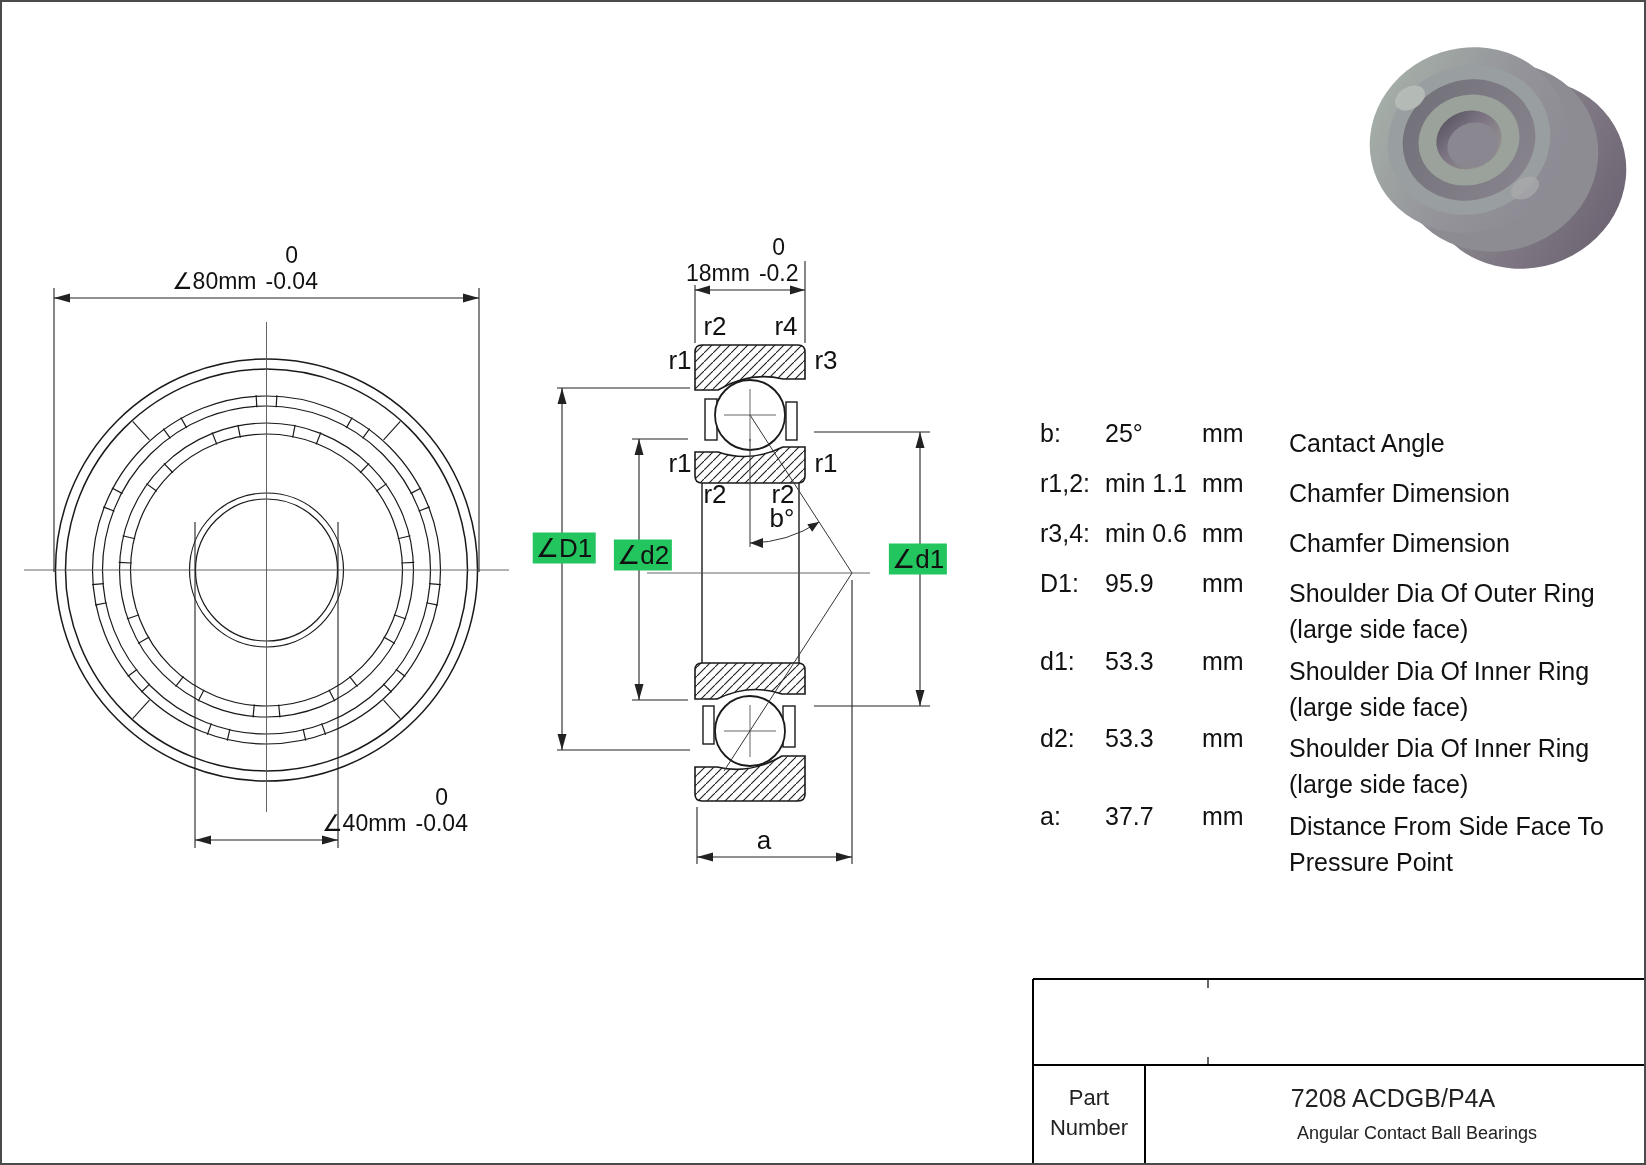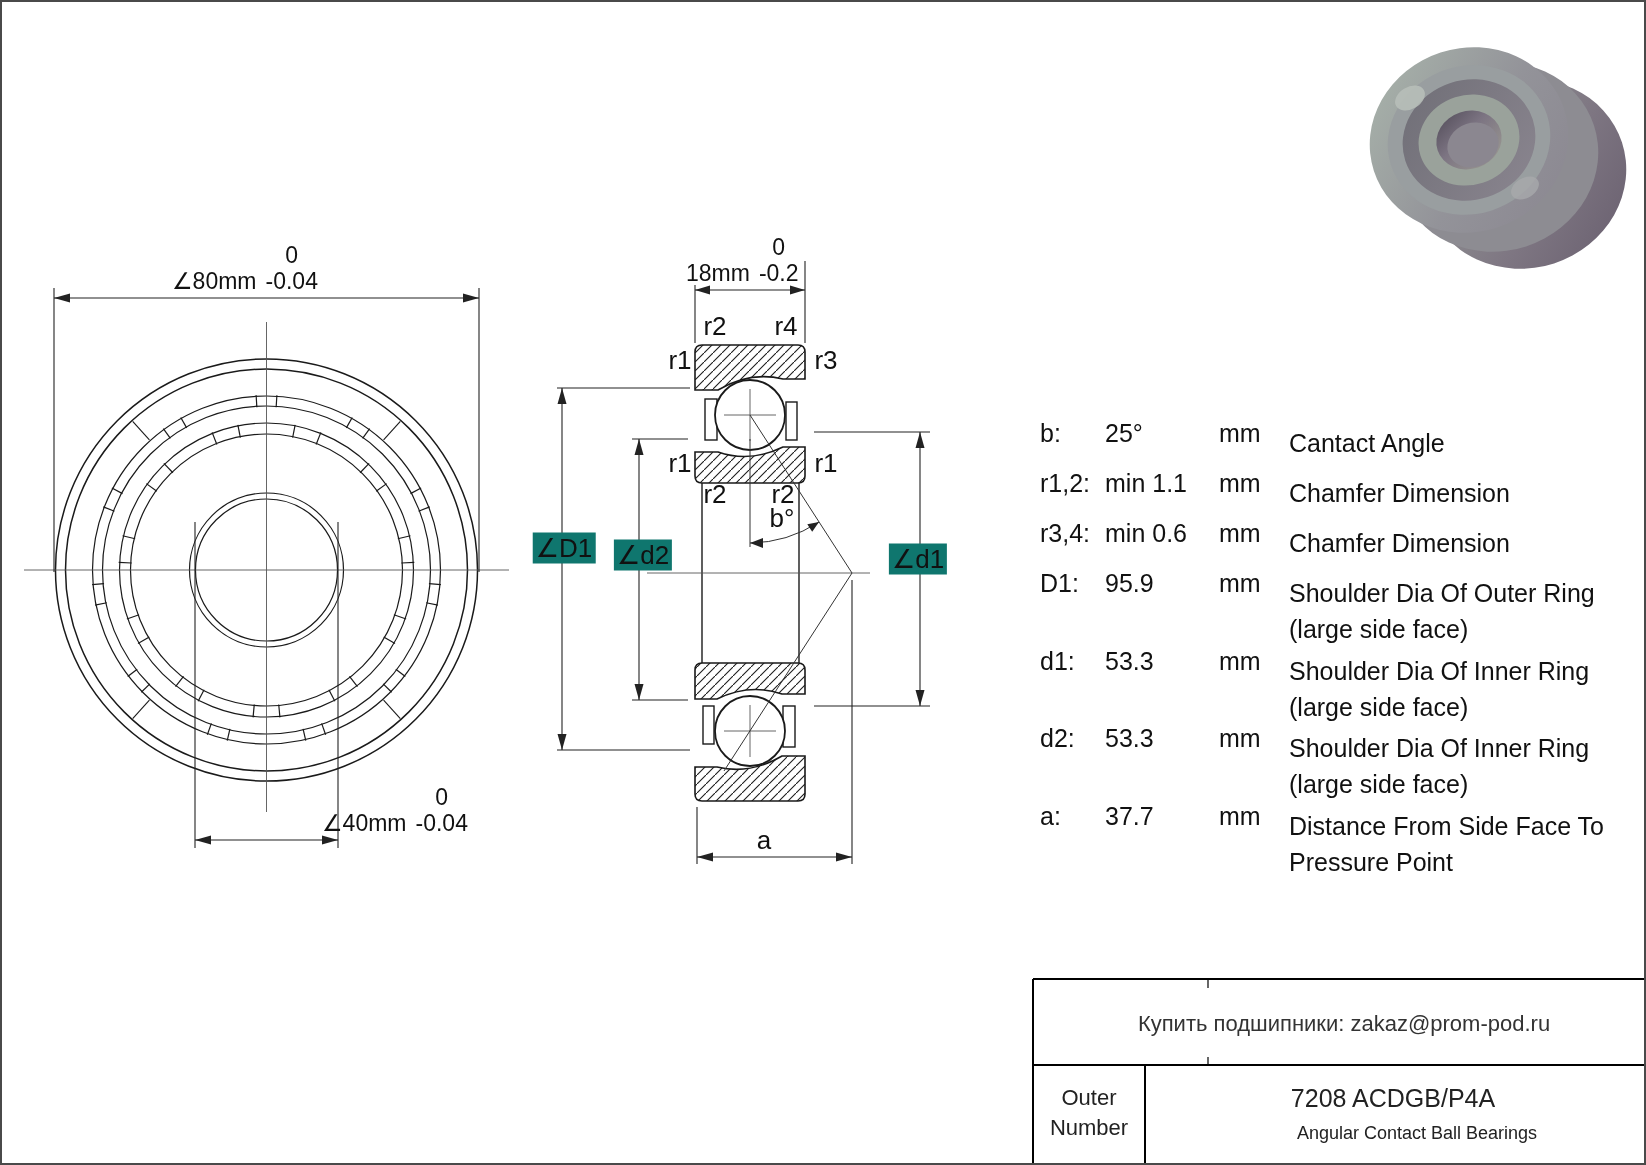--- a/index.html
+++ b/index.html
@@ -3,29 +3,29 @@
 <meta charset="utf-8">
 <style>
   html,body{margin:0;padding:0;background:#e8e8e8;}
   .sheet{
     position:relative;width:1646px;height:1165px;background:#ffffff;
     font-family:"Liberation Sans","DejaVu Sans",sans-serif;color:#111;overflow:hidden;
     box-sizing:border-box;border:2px solid #4a4a4a;
   }
   svg{position:absolute;left:0;top:0;}
   .lbl{position:absolute;transform:translate(-50%,-50%);font-size:26px;color:#111;white-space:nowrap;}
-  .lbl.bg{background:#0f766e;padding:0 3px;}
+  .lbl.bg{background:#22c55e;padding:0 3px;}
   .dim{position:absolute;display:flex;align-items:flex-end;font-size:23px;color:#111;white-space:nowrap;line-height:26px;}
   .dim .tolstack{display:inline-flex;flex-direction:column;align-items:center;margin-left:9px;}
   .spec-table{position:absolute;left:1038px;top:0;width:600px;font-size:25px;}
   .spec-row{position:absolute;left:0;width:600px;}
   .spec-row span{position:absolute;white-space:nowrap;}
   .c-label{left:0;}
   .c-value{left:65px;}
-  .c-unit{left:179px;}
+  .c-unit{left:162px;}
   .c-desc{left:249px;}
   .c-desc i{display:block;font-style:normal;line-height:24px;margin-top:12px;}
   .tb-text{position:absolute;transform:translate(-50%,-50%);white-space:nowrap;color:#222;}
   .contact-line{font-size:22px;color:#333;}
   .part-label{font-size:22px;text-align:center;line-height:30px;}
   .part-number{font-size:25px;}
   .part-type{font-size:18px;margin-left:24px;}
 </style>
 </head>
 <body>
@@ -329,21 +329,20 @@
       <span class="c-label">a:</span>
       <span class="c-value">37.7</span>
       <span class="c-unit">mm</span>
       <span class="c-desc">
           <i>Distance From Side Face To</i>
           <i>Pressure Point</i>
         </span>
     </div>
   </div>
 
-  <div class="tb-text contact-line" style="left:1342px;top:1022px;">Купить подшипники: zakaz@prom-pod.ru</div>
   <div class="tb-text part-label" style="left:1087px;top:1111px;">
-    <span style="display:block;">Outer</span>
+    <span style="display:block;">Part</span>
     <span style="display:block;">Number</span>
   </div>
   <div class="tb-text part-number" style="left:1391px;top:1096px;">7208 ACDGB/P4A</div>
   <div class="tb-text part-type" style="left:1391px;top:1131px;">Angular Contact Ball Bearings</div>
 
 </div>
 
 </body></html>

